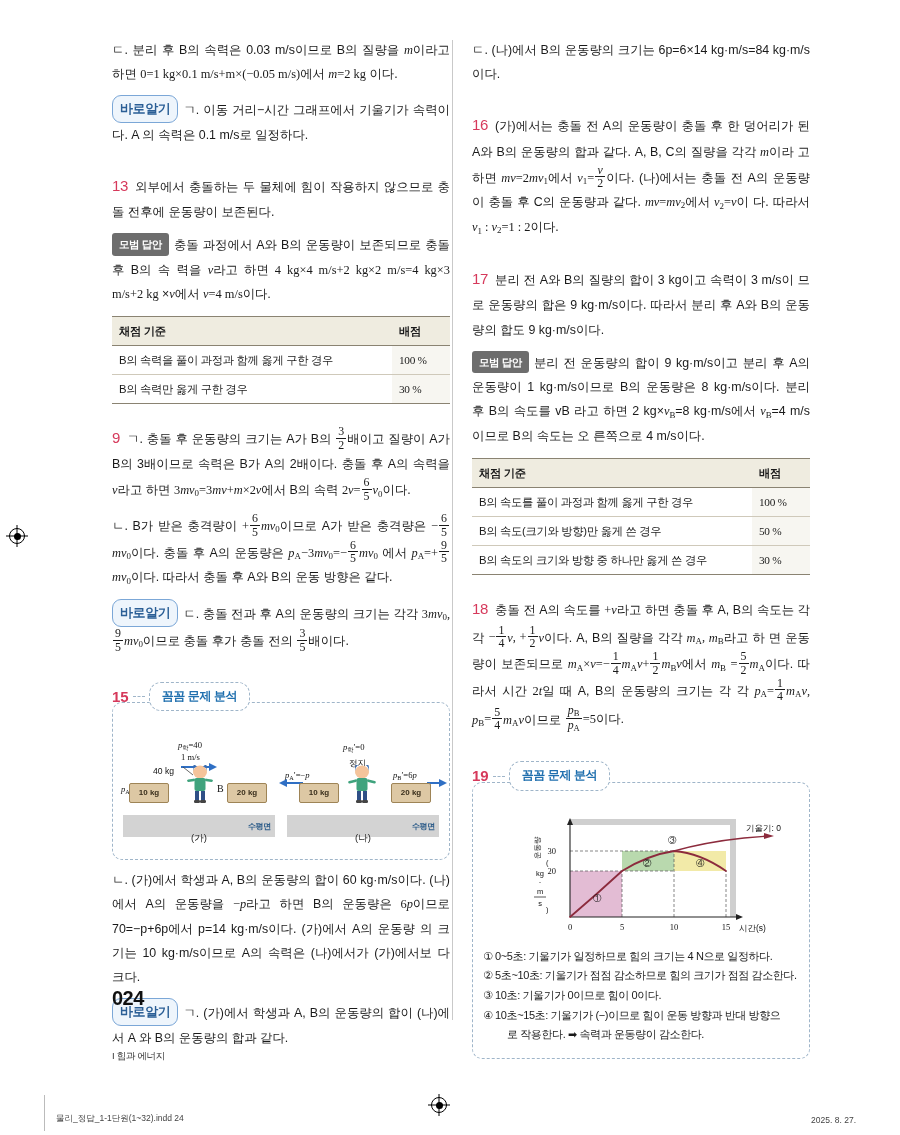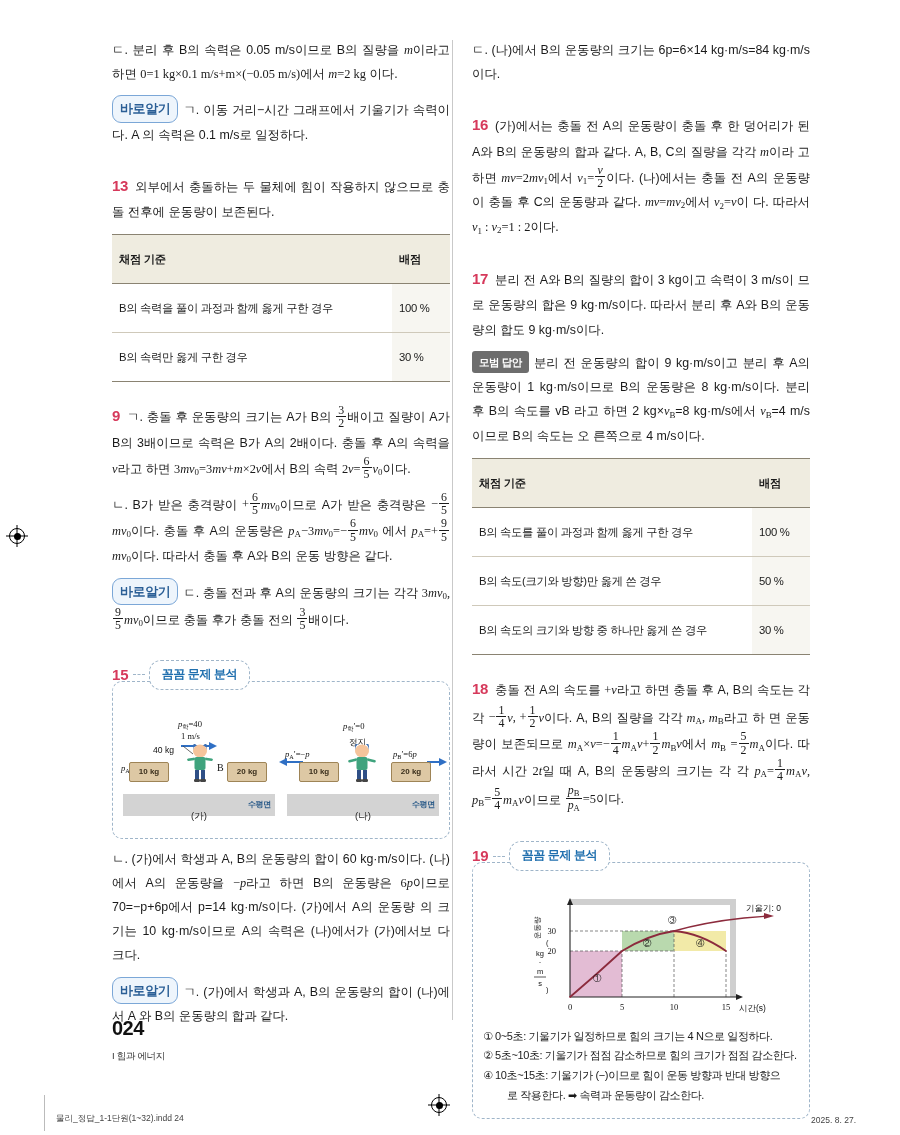--- a/index.html
+++ b/index.html
@@ -43,21 +43,21 @@
   .col-rule {
     position:absolute; left:452px; top:40px;
     width:1px; height:980px; background:#c9c9c9;
   }
   .para { margin-bottom:9px; }
   .spacer-sm { height:8px; }
   .spacer-md { height:15px; }
 
   
   .qnum {
-    font-weight:bold; color:#d6395b; font-size:15px;
+    font-weight:normal; color:#d6395b; font-size:15px;
     margin-right:7px; letter-spacing:-0.3px;margin-top:40px;
   }
   .qnum-dark { font-weight:bold; color:#d6395b; font-size:15px; }
 
   
   .badge-baro {
     display:inline-block; border:1px solid #7ba7d7; color:#2b5f96;
     background:#eef5fc; border-radius:9px; font-size:13px;
     padding:0px 7px; margin-right:5px; font-weight:bold;
     vertical-align:1px; letter-spacing:-0.4px;
@@ -80,29 +80,29 @@
   }
   .frac .num { display:block; padding:0 2px; }
   .frac .den { display:block; border-top:1.1px solid #1a1a1a; padding:0 2px; }
 
   
   table.grade {
     width:100%; border-collapse:collapse; font-size:11.3px;
     margin:10px 0 4px 0;
   }
   table.grade th, table.grade td {
-    border-bottom:1px solid #cfc9ba; padding:13px 7px; text-align:left;
+    border-bottom:1px solid #cfc9ba; padding:3px 7px; text-align:left;
     letter-spacing:-0.3px;
   }
   table.grade thead th {
     background:#efece0; font-weight:bold; border-top:1.6px solid #8a8372;
     border-bottom:1px solid #8a8372;
   }
   table.grade tbody tr:last-child td { border-bottom:1.6px solid #8a8372; }
-  table.grade .col-pts { width:58px; text-align:left; background:#f7f6f1; }
+  table.grade .col-pts { width:58px; text-align:left; background:#f7f6f1;font-family:Liberation Serif, serif; }
   table.grade thead .col-pts { background:#efece0; }
 
   
   .analysis-wrap { position:relative; margin-top:4px; }
   .analysis-head {
     display:flex; align-items:center; gap:4px; margin-bottom:-9px;
     position:relative; z-index:3;
   }
   .analysis-dashline { width:12px; height:1px; border-top:1px dashed #9fb5c9; }
   .analysis-title {
@@ -149,21 +149,21 @@
   .c-tick { font-size:8.5px; fill:#111; font-family:"Liberation Serif",serif; }
   .c-note { font-size:8.5px; fill:#111; font-family:"Liberation Sans",sans-serif; }
 
   
   ol.explain { list-style:none; margin:8px 0 0 0; padding:0; font-size:11px; line-height:1.6; }
   ol.explain li { margin-bottom:2px; letter-spacing:-0.4px; padding-left:13px; text-indent:-13px; }
 
   
   .pagefoot { position:absolute; left:112px; bottom:72px; display:flex; align-items:baseline; gap:10px;flex-direction:column; }
   .pagenum { font-size:20px; font-weight:bold; letter-spacing:-0.5px; color:#111; }
-  .unitname { font-size:9.5px; color:#333; letter-spacing:-0.3px; }
+  .unitname { font-size:9.5px; color:#333; letter-spacing:-0.3px;margin-top:30px; }
   .printfile { position:absolute; left:56px; bottom:10px; font-size:8.5px; color:#444; }
   .printdate { position:absolute; right:44px; bottom:10px; font-size:8.5px; color:#444; }
   .trimline { position:absolute; left:44px; bottom:4px; width:1px; height:36px; background:#bbb; }
 </style>
 </head>
 <body>
 
 <div class="page">
 
   <div class="regmark reg-left">
@@ -173,34 +173,39 @@
   <div class="regmark reg-bottom">
     <div class="ring"></div>
       <div class="dot"></div>
   </div>
 
   <div class="col-rule"></div>
 
   <div class="col col-left">
 
     <div class="para">
-      <span>ㄷ. 분리 후 B의 속력은 0.05 m/s이므로 B의 질량을 </span><span class="mi">m</span><span>이라고</span>
+      <span>ㄷ. 분리 후 B의 속력은 0.03 m/s이므로 B의 질량을 </span><span class="mi">m</span><span>이라고</span>
       <span>하면 </span><span class="m">0=1 kg×0.1 m/s+m×(−0.05 m/s)</span><span>에서 </span><span class="mi">m</span><span class="m">=2 kg</span>
       <span>이다.</span>
     </div>
     <div class="para">
       <span class="badge-baro">바로알기</span><span>ㄱ. 이동 거리−시간 그래프에서 기울기가 속력이다. A</span>
       <span>의 속력은 0.1 m/s로 일정하다.</span>
     </div>
 
     <div class="spacer-md"></div>
 
     <div class="para">
       <span class="qnum">13</span><span>외부에서 충돌하는 두 물체에 힘이 작용하지 않으므로 충</span>
       <span>돌 전후에 운동량이 보존된다.</span>
+    </div>
+    <div class="para">
+      <span class="badge-model">모범 답안</span><span>충돌 과정에서 A와 B의 운동량이 보존되므로 충돌 후 B의 속</span>
+      <span>력을 </span><span class="mi">v</span><span class="m">라고 하면 4 kg×4 m/s+2 kg×2 m/s=4 kg×3 m/s+2 kg</span>
+      <span>×</span><span class="mi">v</span><span>에서 </span><span class="mi">v</span><span class="m">=4 m/s이다.</span>
     </div>
 
     <table class="grade">
       <thead>
         <tr>
           <th>채점 기준</th>
           <th class="col-pts">배점</th>
         </tr>
       </thead>
       <tbody>
@@ -457,20 +462,21 @@
             <text class="c-axis-lab" x="44" y="93" text-anchor="middle">s</text>
             <text class="c-axis-lab" x="50" y="99">)</text>
 
             <text class="c-note" x="250" y="18">기울기: 0</text>
           </svg>
         </div>
 
         <ol class="explain">
           <li>① 0~5초: 기울기가 일정하므로 힘의 크기는 4 N으로 일정하다.</li>
           <li>② 5초~10초: 기울기가 점점 감소하므로 힘의 크기가 점점 감소한다.</li>
+          <li>③ 10초: 기울기가 0이므로 힘이 0이다.</li>
           <li>④ 10초~15초: 기울기가 (−)이므로 힘이 운동 방향과 반대 방향으</li>
           <li style="padding-left:24px; text-indent:0;">로 작용한다. ➡ 속력과 운동량이 감소한다.</li>
         </ol>
       </div>
     </div>
   </div>
 
   <div class="pagefoot">
     <span class="pagenum">024</span>
     <span class="unitname">I 힘과 에너지</span>

